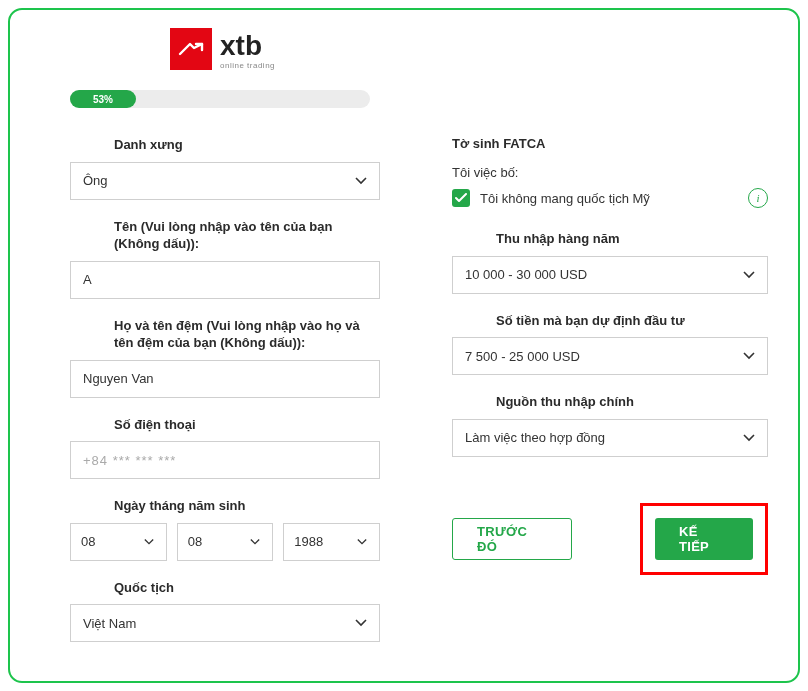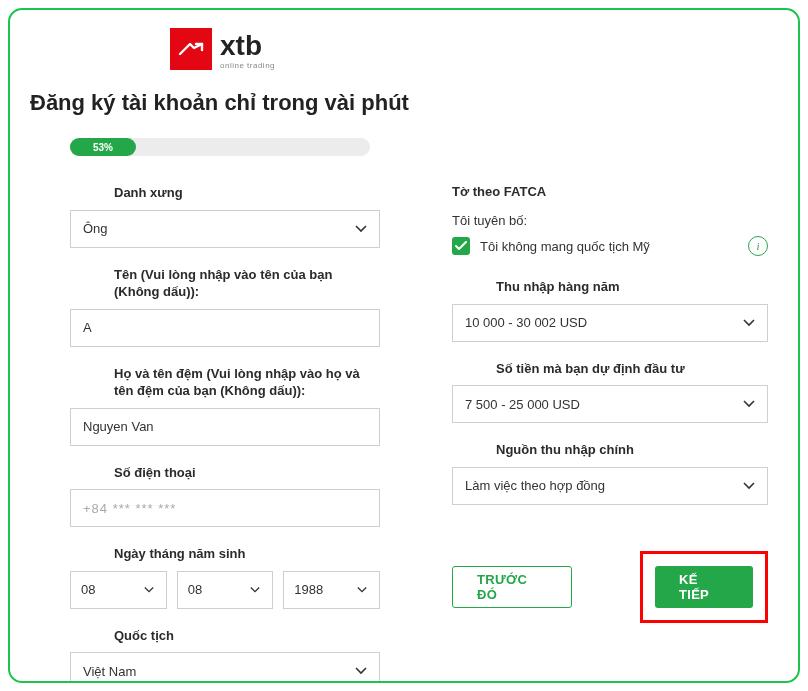--- a/index.html
+++ b/index.html
@@ -253,21 +253,20 @@
         <path d="M2 12 L12 2 L16 6 L24 2" stroke="#fff" stroke-width="2.4" fill="none" stroke-linecap="round" stroke-linejoin="round"></path>
         <path d="M18 2 L24 2 L24 8" stroke="#fff" stroke-width="2.4" fill="none" stroke-linecap="round" stroke-linejoin="round"></path>
       </svg>
     </div>
     <div class="logo-text">
       <span class="logo-xtb">xtb</span>
       <span class="logo-sub">online trading</span>
     </div>
   </div>
 
-  <h1 class="heading">Đăng ký tài khoản chỉ trong vài phút</h1>
 
   <div class="progress-wrap">
     <div class="progress-fill" style="width:22%">
       <span>53%</span>
     </div>
   </div>
 
   <div class="columns">
 
     <div class="col-left">
@@ -331,39 +330,39 @@
         <span class="caret">
           <svg width="12" height="8" viewBox="0 0 12 8">
               <path d="M1 1l5 5 5-5" stroke="#333" stroke-width="1.6" fill="none"></path>
             </svg>
         </span>
       </div>
     </div>
 
     <div class="col-right">
 
-      <div class="section-title">Tờ theo FATCA</div>
+      <div class="section-title">Tờ sinh FATCA</div>
 
       <div class="declare-row">
-        <span class="declare-text">Tôi tuyên bố:</span>
+        <span class="declare-text">Tôi việc bố:</span>
       </div>
 
       <div class="checkbox-line">
         <div class="checkbox">
           <svg width="12" height="10" viewBox="0 0 12 10">
               <path d="M1 5l3 3 7-7" stroke="#fff" stroke-width="2" fill="none" stroke-linecap="round" stroke-linejoin="round"></path>
             </svg>
         </div>
         <span class="check-text">Tôi không mang quốc tịch Mỹ</span>
         <div class="info-icon">i</div>
       </div>
 
       <div class="label">Thu nhập hàng năm</div>
       <div class="select">
-        <span>10 000 - 30 002 USD</span>
+        <span>10 000 - 30 000 USD</span>
         <span class="caret">
           <svg width="12" height="8" viewBox="0 0 12 8">
               <path d="M1 1l5 5 5-5" stroke="#333" stroke-width="1.6" fill="none"></path>
             </svg>
         </span>
       </div>
 
       <div class="label">Số tiền mà bạn dự định đầu tư</div>
       <div class="select">
         <span>7 500 - 25 000 USD</span>

